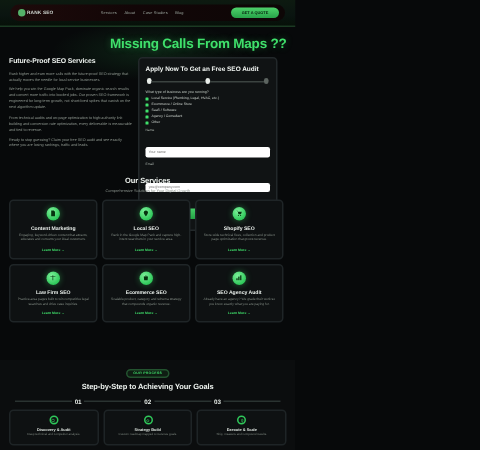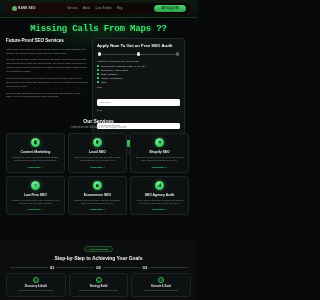--- a/index.html
+++ b/index.html
@@ -38,24 +38,23 @@
     background:linear-gradient(180deg,#4ed36b,#27a349);
     border-radius:6px; height:7px; min-width:32px;
     display:flex; align-items:center; justify-content:center;
     font-size:2.6px; font-weight:700; color:#06240f; margin-right:1px;
     padding:0 3px; white-space:nowrap;
   }
 
   
   .hero { position:absolute; top:18px; left:0; width:197px; }
   .hero-title {
-    text-align:center; font-size:9px; font-weight:800;
+    text-align:right; font-size:9px; font-weight:800;
     color:#3fe06b; letter-spacing:-.15px; padding:6px 6px 4px;
     text-shadow:0 0 5px rgba(63,224,107,.35);
-    font-family:Liberation Mono, monospace;
   }
   .hero-grid { display:flex; gap:4px; padding:0 6px; }
   .hero-left { width:82px; }
   .hero-h2 {
     font-size:4.6px; font-weight:800; color:#eef3ef; line-height:1.25;
     margin-bottom:4px; letter-spacing:-.05px;
   }
   .hero-p {
     font-size:2.5px; color:#8e978f; line-height:1.55; margin-bottom:3px;
   }

